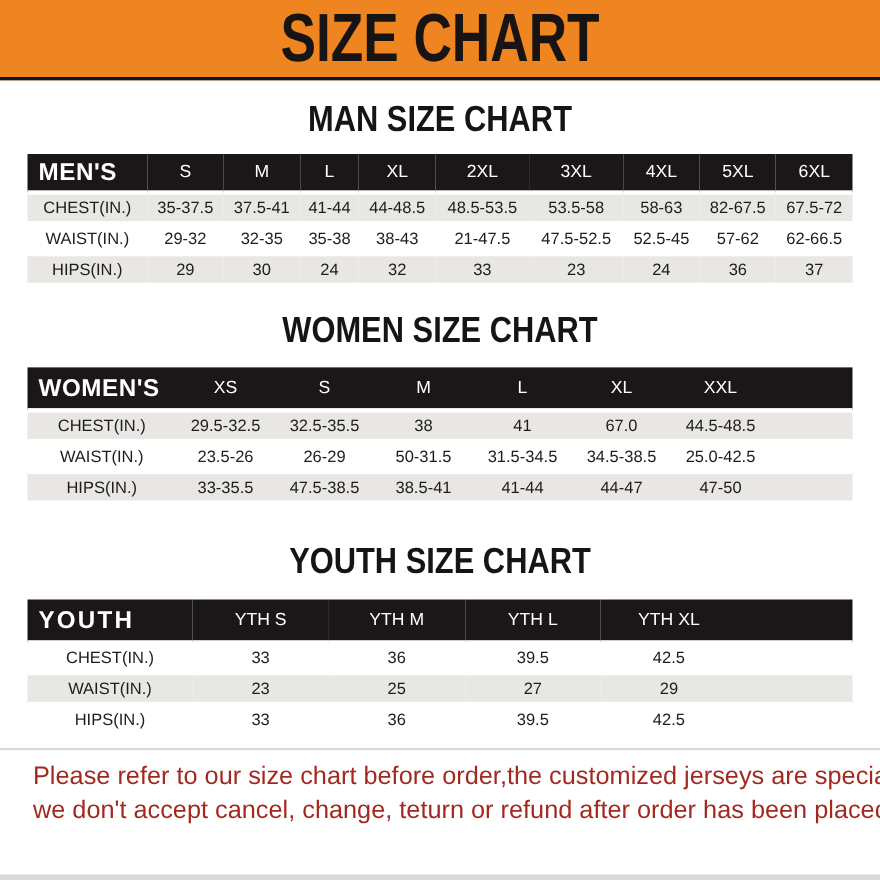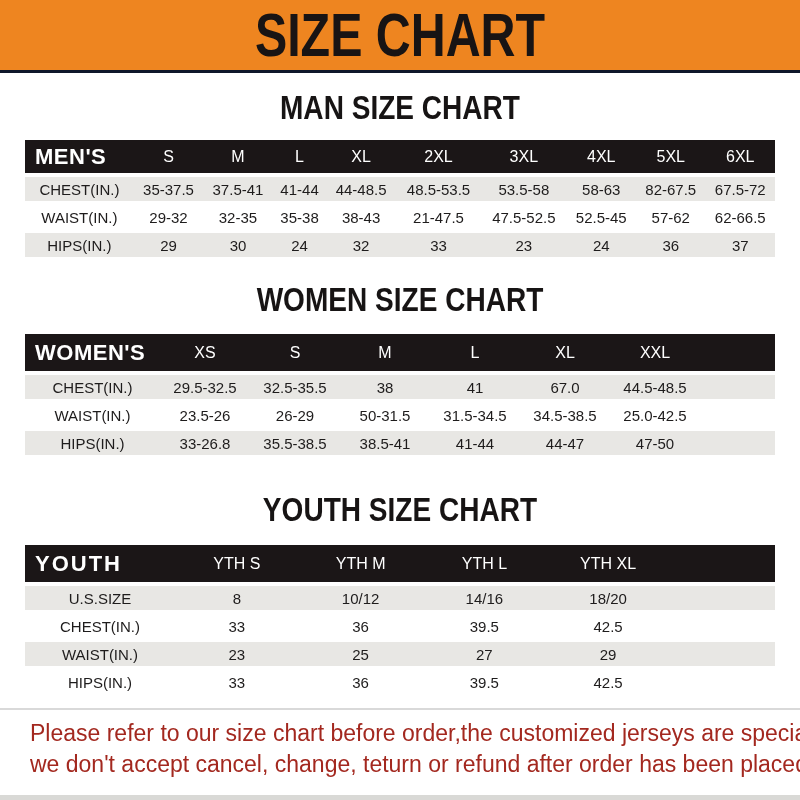--- a/index.html
+++ b/index.html
@@ -223,22 +223,22 @@
       <td>23.5-26</td>
       <td>26-29</td>
       <td>50-31.5</td>
       <td>31.5-34.5</td>
       <td>34.5-38.5</td>
       <td>25.0-42.5</td>
       <td></td>
     </tr>
     <tr class="row-gray">
       <td class="row-label">HIPS(IN.)</td>
-      <td>33-26.8</td>
-      <td>35.5-38.5</td>
+      <td>33-35.5</td>
+      <td>47.5-38.5</td>
       <td>38.5-41</td>
       <td>41-44</td>
       <td>44-47</td>
       <td>47-50</td>
       <td></td>
     </tr>
   </tbody>
 </table>
 
 <h2 class="section-heading h-youth">YOUTH SIZE CHART</h2>
@@ -256,28 +256,20 @@
     <tr>
       <th class="corner">YOUTH</th>
       <th>YTH S</th>
       <th>YTH M</th>
       <th>YTH L</th>
       <th>YTH XL</th>
       <th></th>
     </tr>
   </thead>
   <tbody>
-    <tr class="row-gray">
-      <td class="row-label">U.S.SIZE</td>
-      <td>8</td>
-      <td>10/12</td>
-      <td>14/16</td>
-      <td>18/20</td>
-      <td></td>
-    </tr>
     <tr class="row-white">
       <td class="row-label">CHEST(IN.)</td>
       <td>33</td>
       <td>36</td>
       <td>39.5</td>
       <td>42.5</td>
       <td></td>
     </tr>
     <tr class="row-gray">
       <td class="row-label">WAIST(IN.)</td>

